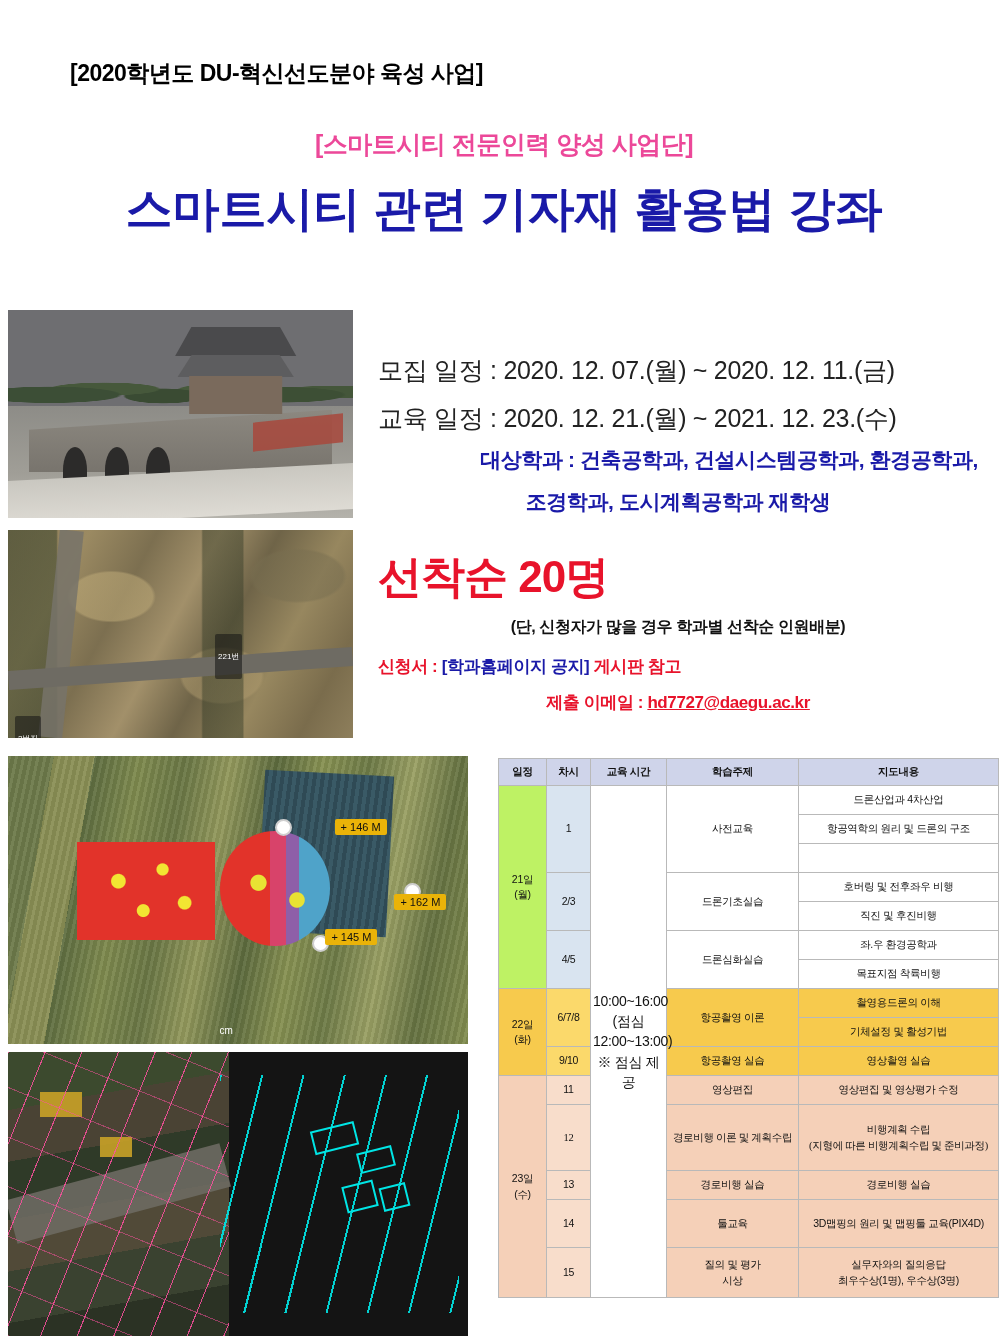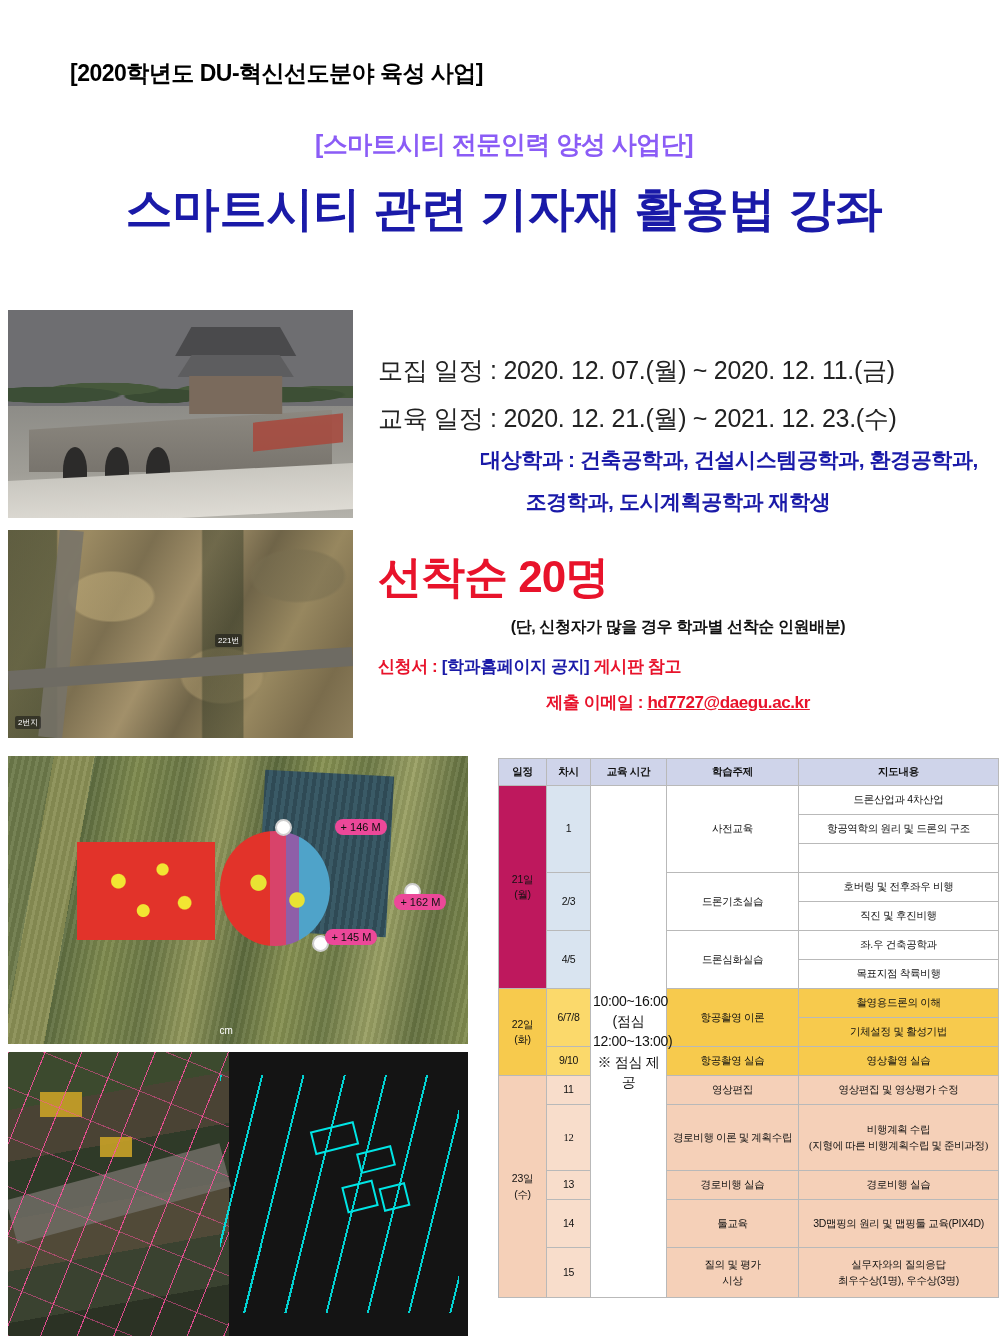--- a/index.html
+++ b/index.html
@@ -28,21 +28,21 @@
   }
   .hdr-line2 {
     position: absolute;
     left: 0;
     right: 0;
     top: 128px;
     text-align: center;
     font-size: 25px;
     font-weight: 700;
     letter-spacing: -0.5px;
-    color: #8b5cf6;
+    color: #ec4899;
   }
   .hdr-title {
     position: absolute;
     left: 0;
     right: 0;
     top: 178px;
     text-align: center;
     font-size: 47px;
     font-weight: 700;
     letter-spacing: 0px;
@@ -134,21 +134,21 @@
   .p2-road {
     position:absolute; left:0; top:62%; width:100%; height:9%;
     background:#6e6b63; transform: rotate(-4deg);
   }
   .p2-road2 {
     position:absolute; left:12%; top:0; width:7%; height:100%;
     background:#77736a; transform: rotate(6deg); opacity:.85;
   }
   .p2-tag {
     position:absolute; background:rgba(20,20,20,.55); color:#fff;
-    font-size:8px; padding:1px 3px; border-radius:2px;
+    font-size:8px; padding:17px 3px; border-radius:2px;
   }
 
   
   .p3-bg {
     position:absolute; inset:0;
     background:
       linear-gradient(100deg, #6d7a4a 0 9%, #8a8f55 9% 17%, #5f6e41 17%, #7e8a4e 26%,
       #6a7745 35%, #93995c 44%, #5d6b3e 53%, #879152 62%, #6e7b47 71%,
       #9aa064 80%, #667342 89%, #838e50 100%);
   }
@@ -176,22 +176,22 @@
     background:
       radial-gradient(circle at 35% 45%, #e8e233 0 8%, transparent 9%),
       radial-gradient(circle at 70% 60%, #e8e233 0 7%, transparent 8%),
       linear-gradient(90deg,#e2332a 0 45%, #d8436a 45% 60%, #8e5fa8 60% 72%, #4fa3c9 72% 100%);
   }
   .p3-dot {
     position:absolute; width:13px; height:13px; border-radius:50%;
     background:#fff; border:2px solid #cfcfcf;
   }
   .p3-label {
-    position:absolute; background:#ec4899; color:#111;
-    font-size:11px; padding:2px 6px; border-radius:8px; white-space:nowrap;
+    position:absolute; background:#eab308; color:#111;
+    font-size:11px; padding:2px 6px; border-radius:2px; white-space:nowrap;
     font-family:"Liberation Sans", sans-serif;
   }
   .p3-scale {
     position:absolute; left:46%; bottom:8px; color:#fff; font-size:10px;
   }
 
   
   .p4-bg { position:absolute; inset:0; background:#141414; }
   .p4-left {
     position:absolute; left:0; top:0; width:48%; height:100%;
@@ -317,21 +317,21 @@
     font-weight: 700;
     height: 24px;
     font-size: 10.5px;
   }
   .col-day   { width: 48px; }
   .col-ch    { width: 44px; }
   .col-time  { width: 76px; }
   .col-topic { width: 132px; }
   .col-desc  { width: 200px; }
 
-  .d-blue   { background:#be185d; }
+  .d-blue   { background:#bef264; }
   .d-yellow { background:#f7ca4d; }
   .d-peach  { background:#f5d0b8; }
   .c-blue   { background:#d9e4f0; }
   .c-yellow { background:#fbd96b; }
   .c-peach  { background:#f8ddcb; }
   .t-white  { background:#ffffff; }
   .time-cell { background:#ffffff; font-size:14px; line-height:1.5; }
 
   .row-h { height: 29px; }
 </style>
@@ -460,21 +460,21 @@
       <td class="t-white" rowspan="2">드론기초실습</td>
       <td class="t-white">호버링 및 전후좌우 비행</td>
     </tr>
     <tr class="row-h">
       <td class="t-white">직진 및 후진비행</td>
     </tr>
 
     <tr class="row-h">
       <td class="c-blue" rowspan="2">4/5</td>
       <td class="t-white" rowspan="2">드론심화실습</td>
-      <td class="t-white">좌.우 건축공학과</td>
+      <td class="t-white">좌.우 환경공학과</td>
     </tr>
     <tr class="row-h">
       <td class="t-white">목표지점 착륙비행</td>
     </tr>
 
     <tr class="row-h">
       <td class="d-yellow" rowspan="3" style="white-space:pre-line;">22일
 (화)</td>
       <td class="c-yellow" rowspan="2">6/7/8</td>
       <td class="d-yellow" rowspan="2">항공촬영 이론</td>

